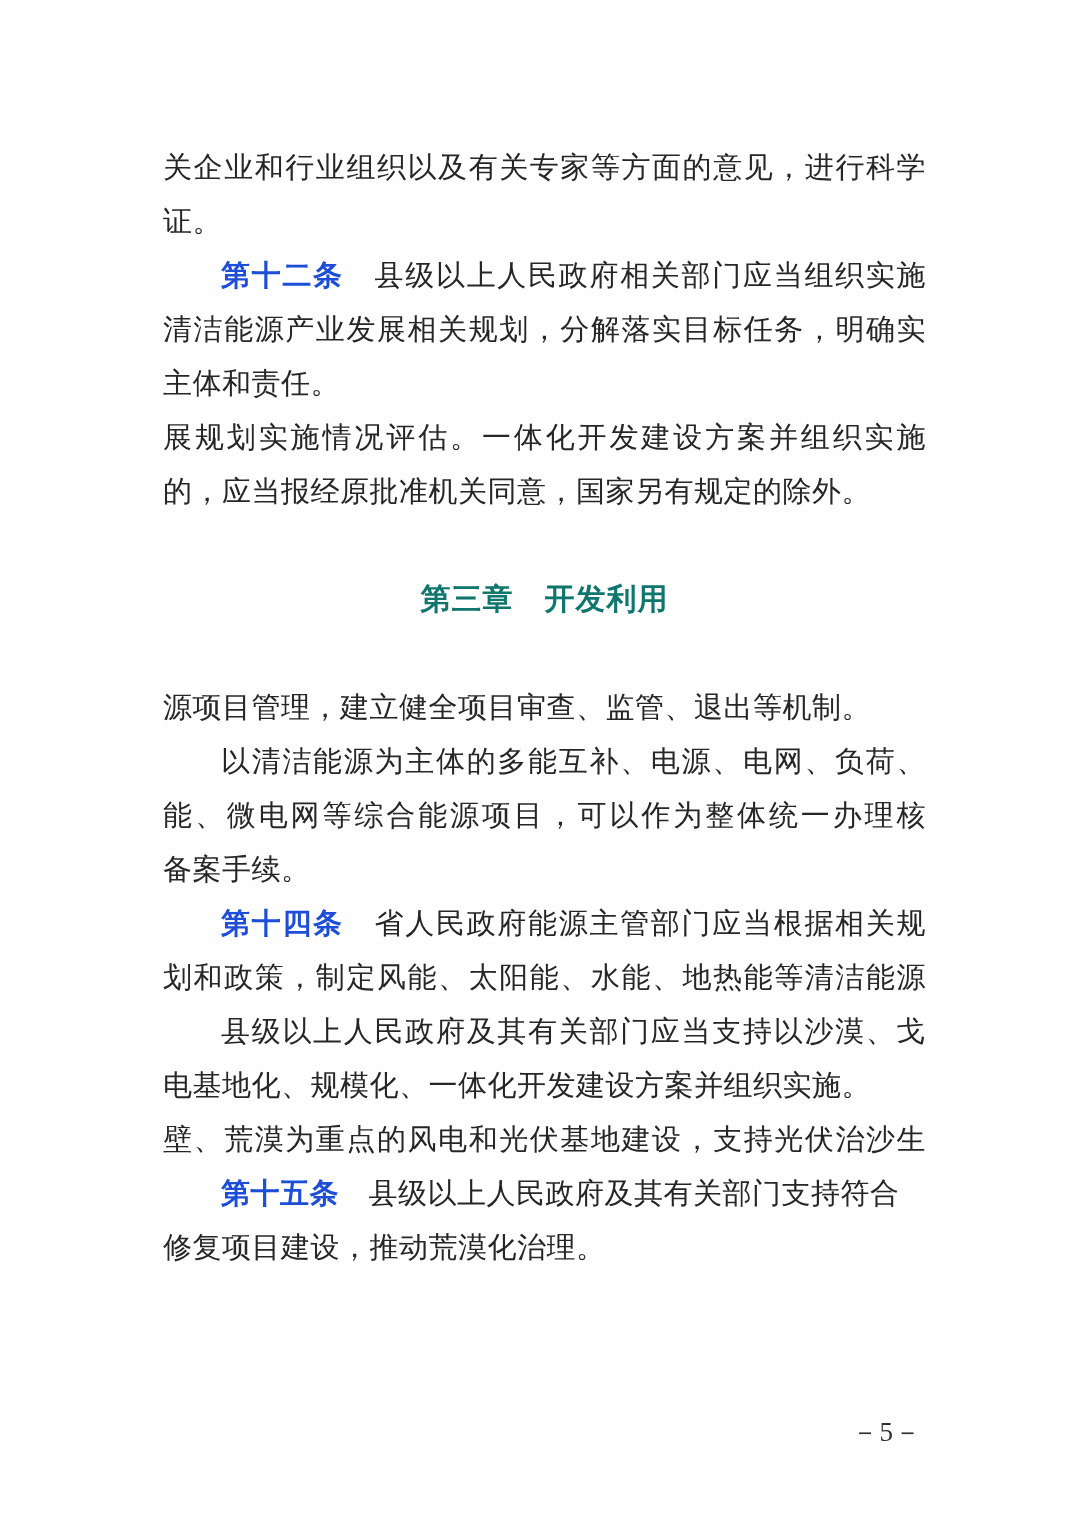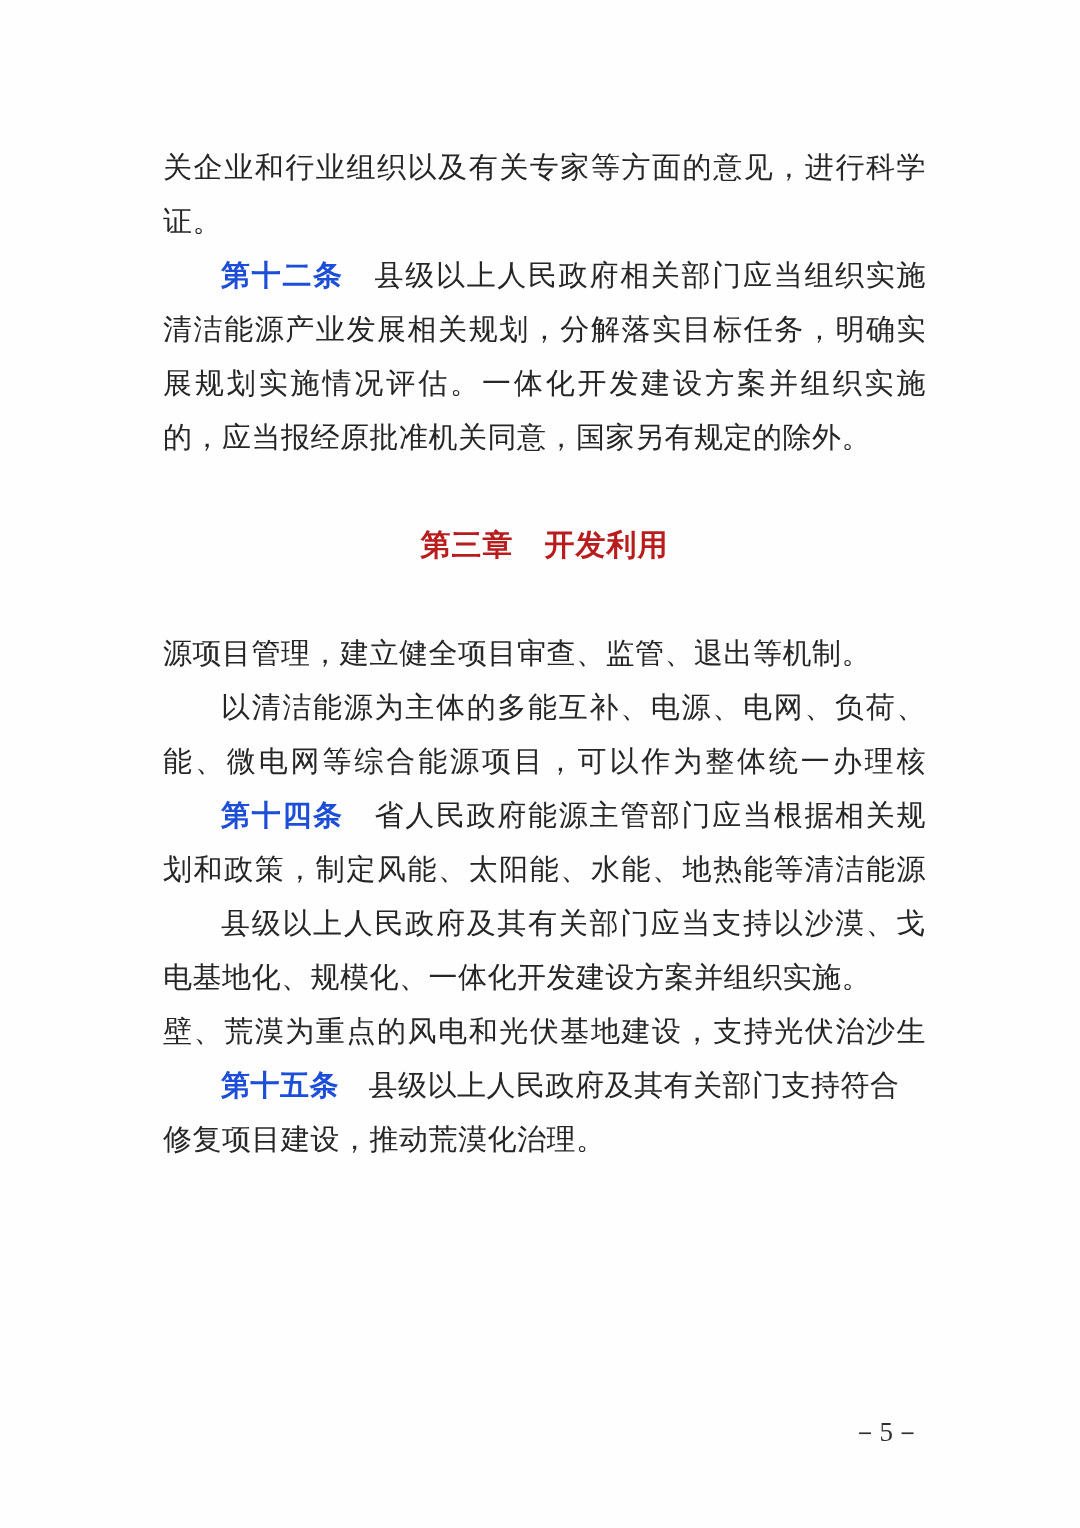--- a/index.html
+++ b/index.html
@@ -35,21 +35,21 @@
   }
   .line.ind { text-indent: 58px; }
   .term { font-weight: bold; color: #1d4ed8; }
   .chapter {
     font-size: 30px;
     line-height: 54px;
     height: 54px;
     margin: 54px 0;
     text-align: center;
     font-weight: bold;
-    color: #b91c1c;
+    color: #0f766e;
     letter-spacing: 1px;
   }
   .page-number {
     position: absolute;
     top: 1416px;
     right: 158px;
     font-size: 27px;
     line-height: 32px;
     color: #303030;
     letter-spacing: 1px;
@@ -58,28 +58,30 @@
 </head>
 <body>
 
 <div class="page">
   <main class="body-text">
 
     <p class="line"><span>关企业和行业组织以及有关专家等方面的意见，进行科学论</span></p>
     <p class="line e"><span>证。</span></p>
     <p class="line ind"><span class="term">第十二条</span><span>　县级以上人民政府相关部门应当组织实施</span></p>
     <p class="line"><span>清洁能源产业发展相关规划，分解落实目标任务，明确实施</span></p>
+    <p class="line e"><span>主体和责任。</span></p>
     <p class="line"><span>展规划实施情况评估。一体化开发建设方案并组织实施</span></p>
     <p class="line e"><span>的，应当报经原批准机关同意，国家另有规定的除外。</span></p>
 
     <h2 class="chapter">第三章　开发利用</h2>
 
     <p class="line e"><span>源项目管理，建立健全项目审查、监管、退出等机制。</span></p>
     <p class="line ind"><span>以清洁能源为主体的多能互补、电源、电网、负荷、储</span></p>
     <p class="line"><span>能、微电网等综合能源项目，可以作为整体统一办理核准、</span></p>
+    <p class="line e"><span>备案手续。</span></p>
     <p class="line ind"><span class="term">第十四条</span><span>　省人民政府能源主管部门应当根据相关规</span></p>
     <p class="line"><span>划和政策，制定风能、太阳能、水能、地热能等清洁能源发</span></p>
     <p class="line ind"><span>县级以上人民政府及其有关部门应当支持以沙漠、戈</span></p>
     <p class="line e"><span>电基地化、规模化、一体化开发建设方案并组织实施。</span></p>
     <p class="line"><span>壁、荒漠为重点的风电和光伏基地建设，支持光伏治沙生态</span></p>
     <p class="line ind e"><span class="term">第十五条</span><span>　县级以上人民政府及其有关部门支持符合</span></p>
     <p class="line e"><span>修复项目建设，推动荒漠化治理。</span></p>
 
   </main>
 

